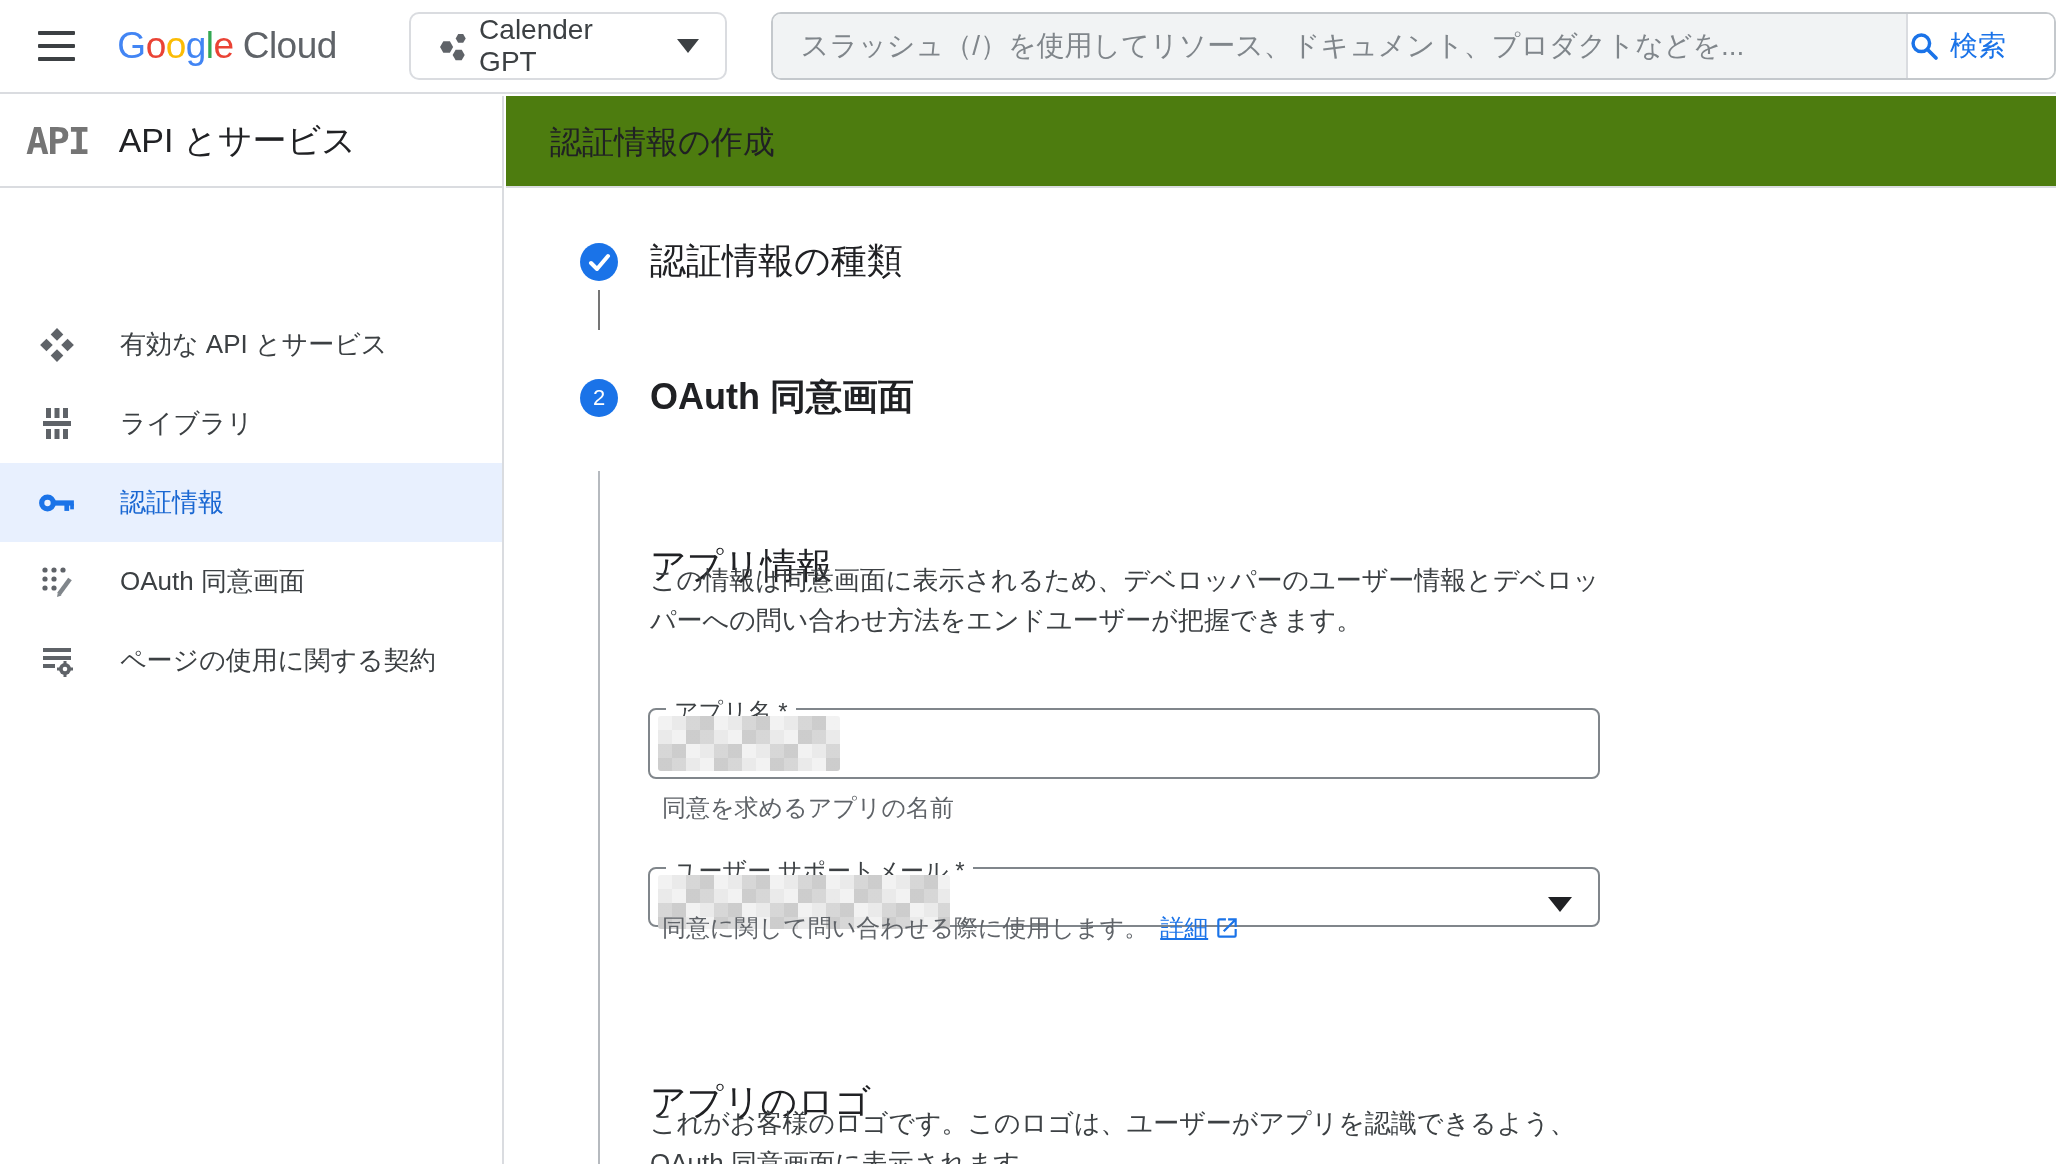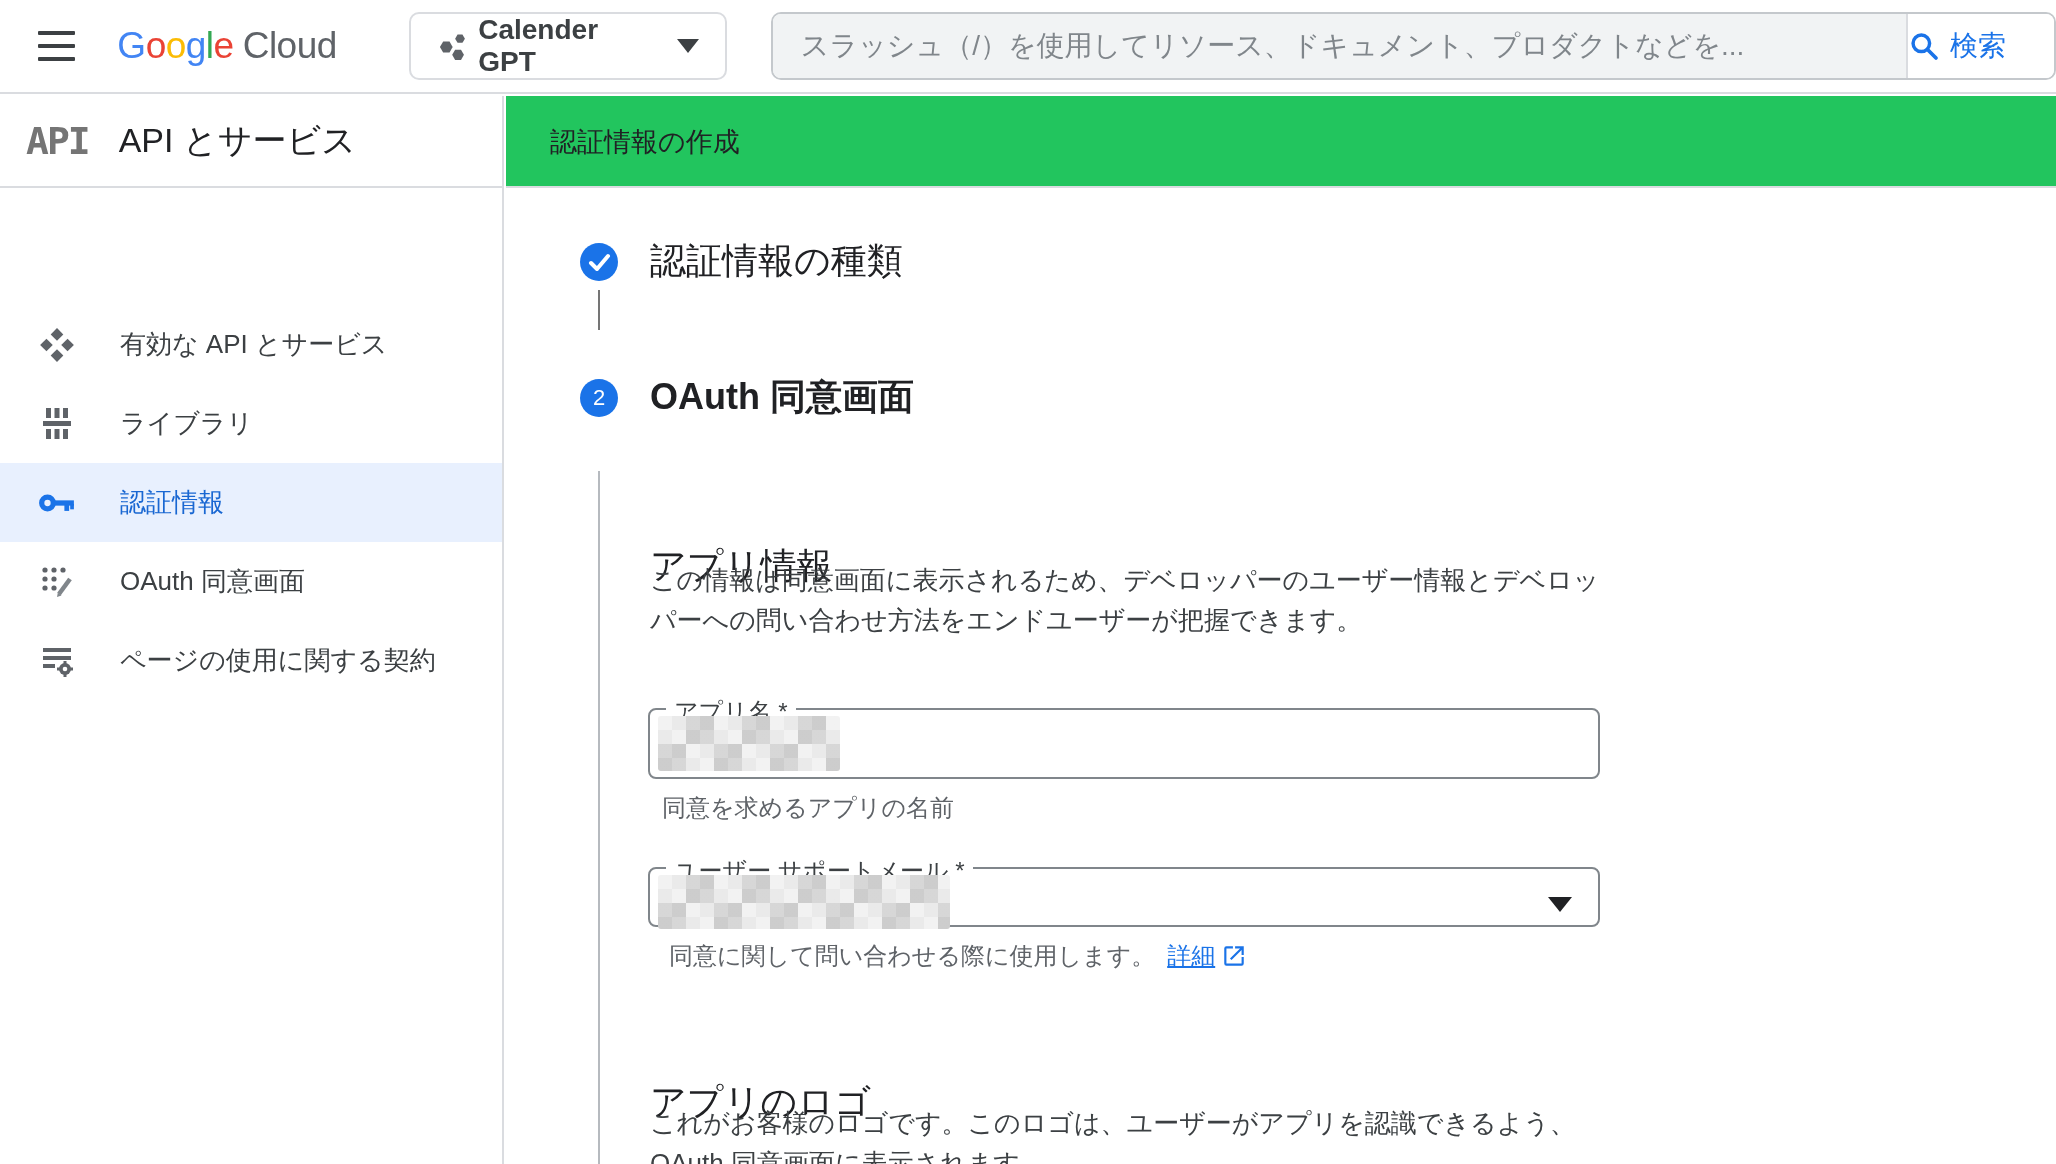--- a/index.html
+++ b/index.html
@@ -10,21 +10,21 @@
   
   .appbar { position:absolute; left:0; top:0; width:2056px; height:94px;
     background:#fff; border-bottom:2px solid #dadce0; display:flex; align-items:center; }
   .hamburger { margin-left:38px; width:40px; height:30px; display:flex; flex-direction:column;
     justify-content:space-between; cursor:pointer; }
   .hamburger span { display:block; height:4px; width:100%; background:#3c4043; border-radius:1px; }
   .gclogo { margin-left:42px; font-size:37px; font-weight:500; letter-spacing:-0.5px; white-space:nowrap; }
   .gclogo .cloud { color:#5f6368; margin-left:9px; font-weight:400; }
   .project-btn { margin-left:72px; height:68px; min-width:318px; border:2px solid #dadce0;
     border-radius:10px; display:flex; align-items:center; padding:0 26px; background:#fff; cursor:pointer; }
-  .project-btn .plabel { margin-left:10px; font-size:28px; font-weight:700; color:#3c4043; }
+  .project-btn .plabel { margin-left:10px; font-size:28px; font-weight:400; color:#3c4043; }
   .caret { margin-left:28px; width:0; height:0; border-left:11px solid transparent;
     border-right:11px solid transparent; border-top:14px solid #3c4043; }
   .searchbox { margin-left:44px; width:1376px; height:68px; border:2px solid #c4c8cc;
     border-radius:10px; display:flex; overflow:hidden; }
   .searchbox input { flex:1; border:none; outline:none; background:#f1f3f4; font-size:28px;
     padding:0 28px; color:#202124; font-family:inherit; }
   .searchbox input::placeholder { color:#80868b; }
   .search-btn { width:148px; background:#fff; border-left:2px solid #dadce0; display:flex;
     align-items:center; justify-content:flex-start; gap:10px; cursor:pointer; }
   .search-btn .stext { color:#1a73e8; font-size:28px; }
@@ -39,22 +39,22 @@
   .sidebar-title { margin-left:30px; font-size:34px; color:#202124; }
   .menu { padding-top:117px; }
   .menu-item { height:79px; display:flex; align-items:center; padding-left:38px; cursor:pointer; }
   .menu-item .mi-icon { width:38px; display:flex; justify-content:center; }
   .menu-item .mi-label { margin-left:44px; font-size:26px; font-weight:400; color:#3c4043; white-space:nowrap; }
   .menu-item.active { background:#e8f0fe; }
   .menu-item.active .mi-label { color:#1967d2; }
 
   
   .main-header { position:absolute; left:506px; top:96px; right:0; height:92px;
-    border-bottom:2px solid #dadce0; line-height:92px; padding-left:44px; font-size:27px; color:#202124;
-    background:#22c55e; }
+    border-bottom:2px solid #dadce0; line-height:92px; padding-left:44px; font-size:32px; color:#202124;
+    background:#4d7c0f; }
   .content { position:absolute; left:504px; top:188px; right:0; bottom:0; background:#fff; }
 
   .step-row { position:absolute; left:76px; display:flex; align-items:center; }
   .step-circle { width:38px; height:38px; border-radius:50%; background:#1a73e8; color:#fff;
     display:flex; align-items:center; justify-content:center; flex:0 0 38px; }
   .step-circle .num { font-size:22px; font-weight:500; }
   .step-title { margin-left:32px; font-size:36px; color:#202124; white-space:nowrap; }
   .step-title.bold { font-weight:700; }
   .conn-seg { position:absolute; left:94px; top:102px; width:2px; height:40px; background:#757575; }
   .conn-long { position:absolute; left:94px; top:283px; width:2px; bottom:0; background:#b6babf; }
@@ -231,21 +231,21 @@
     <span class="field-label">アプリ名 *</span>
     <div class="mosaic" style="width:182px; height:55px;"></div>
   </div>
   <div class="helper" style="top:604px;">同意を求めるアプリの名前</div>
 
   <div class="field" style="top:679px; height:60px;">
     <span class="field-label">ユーザー サポートメール *</span>
     <div class="mosaic" style="width:292px; height:54px;"></div>
     <span class="dd-caret"></span>
   </div>
-  <div class="helper" style="top:752px;margin-left:7px;">
+  <div class="helper" style="top:724px;">
     <span>同意に関して問い合わせる際に使用します。</span>
     <a>詳細</a>
     <svg width="26" height="26" viewBox="0 0 24 24" fill="#1a73e8">
       <path d="M19 19H5V5h6V3H5a2 2 0 0 0-2 2v14a2 2 0 0 0 2 2h14a2 2 0 0 0 2-2v-6h-2v6zM13 3v2h4.59l-9.3 9.29 1.42 1.42L19 6.41V11h2V3h-8z"></path>
     </svg>
   </div>
 
   <div class="sec-heading" style="top:850px;">アプリのロゴ</div>
   <div class="sec-desc" style="top:915px;">これがお客様のロゴです。このロゴは、ユーザーがアプリを認識できるよう、
 OAuth 同意画面に表示されます。</div>

